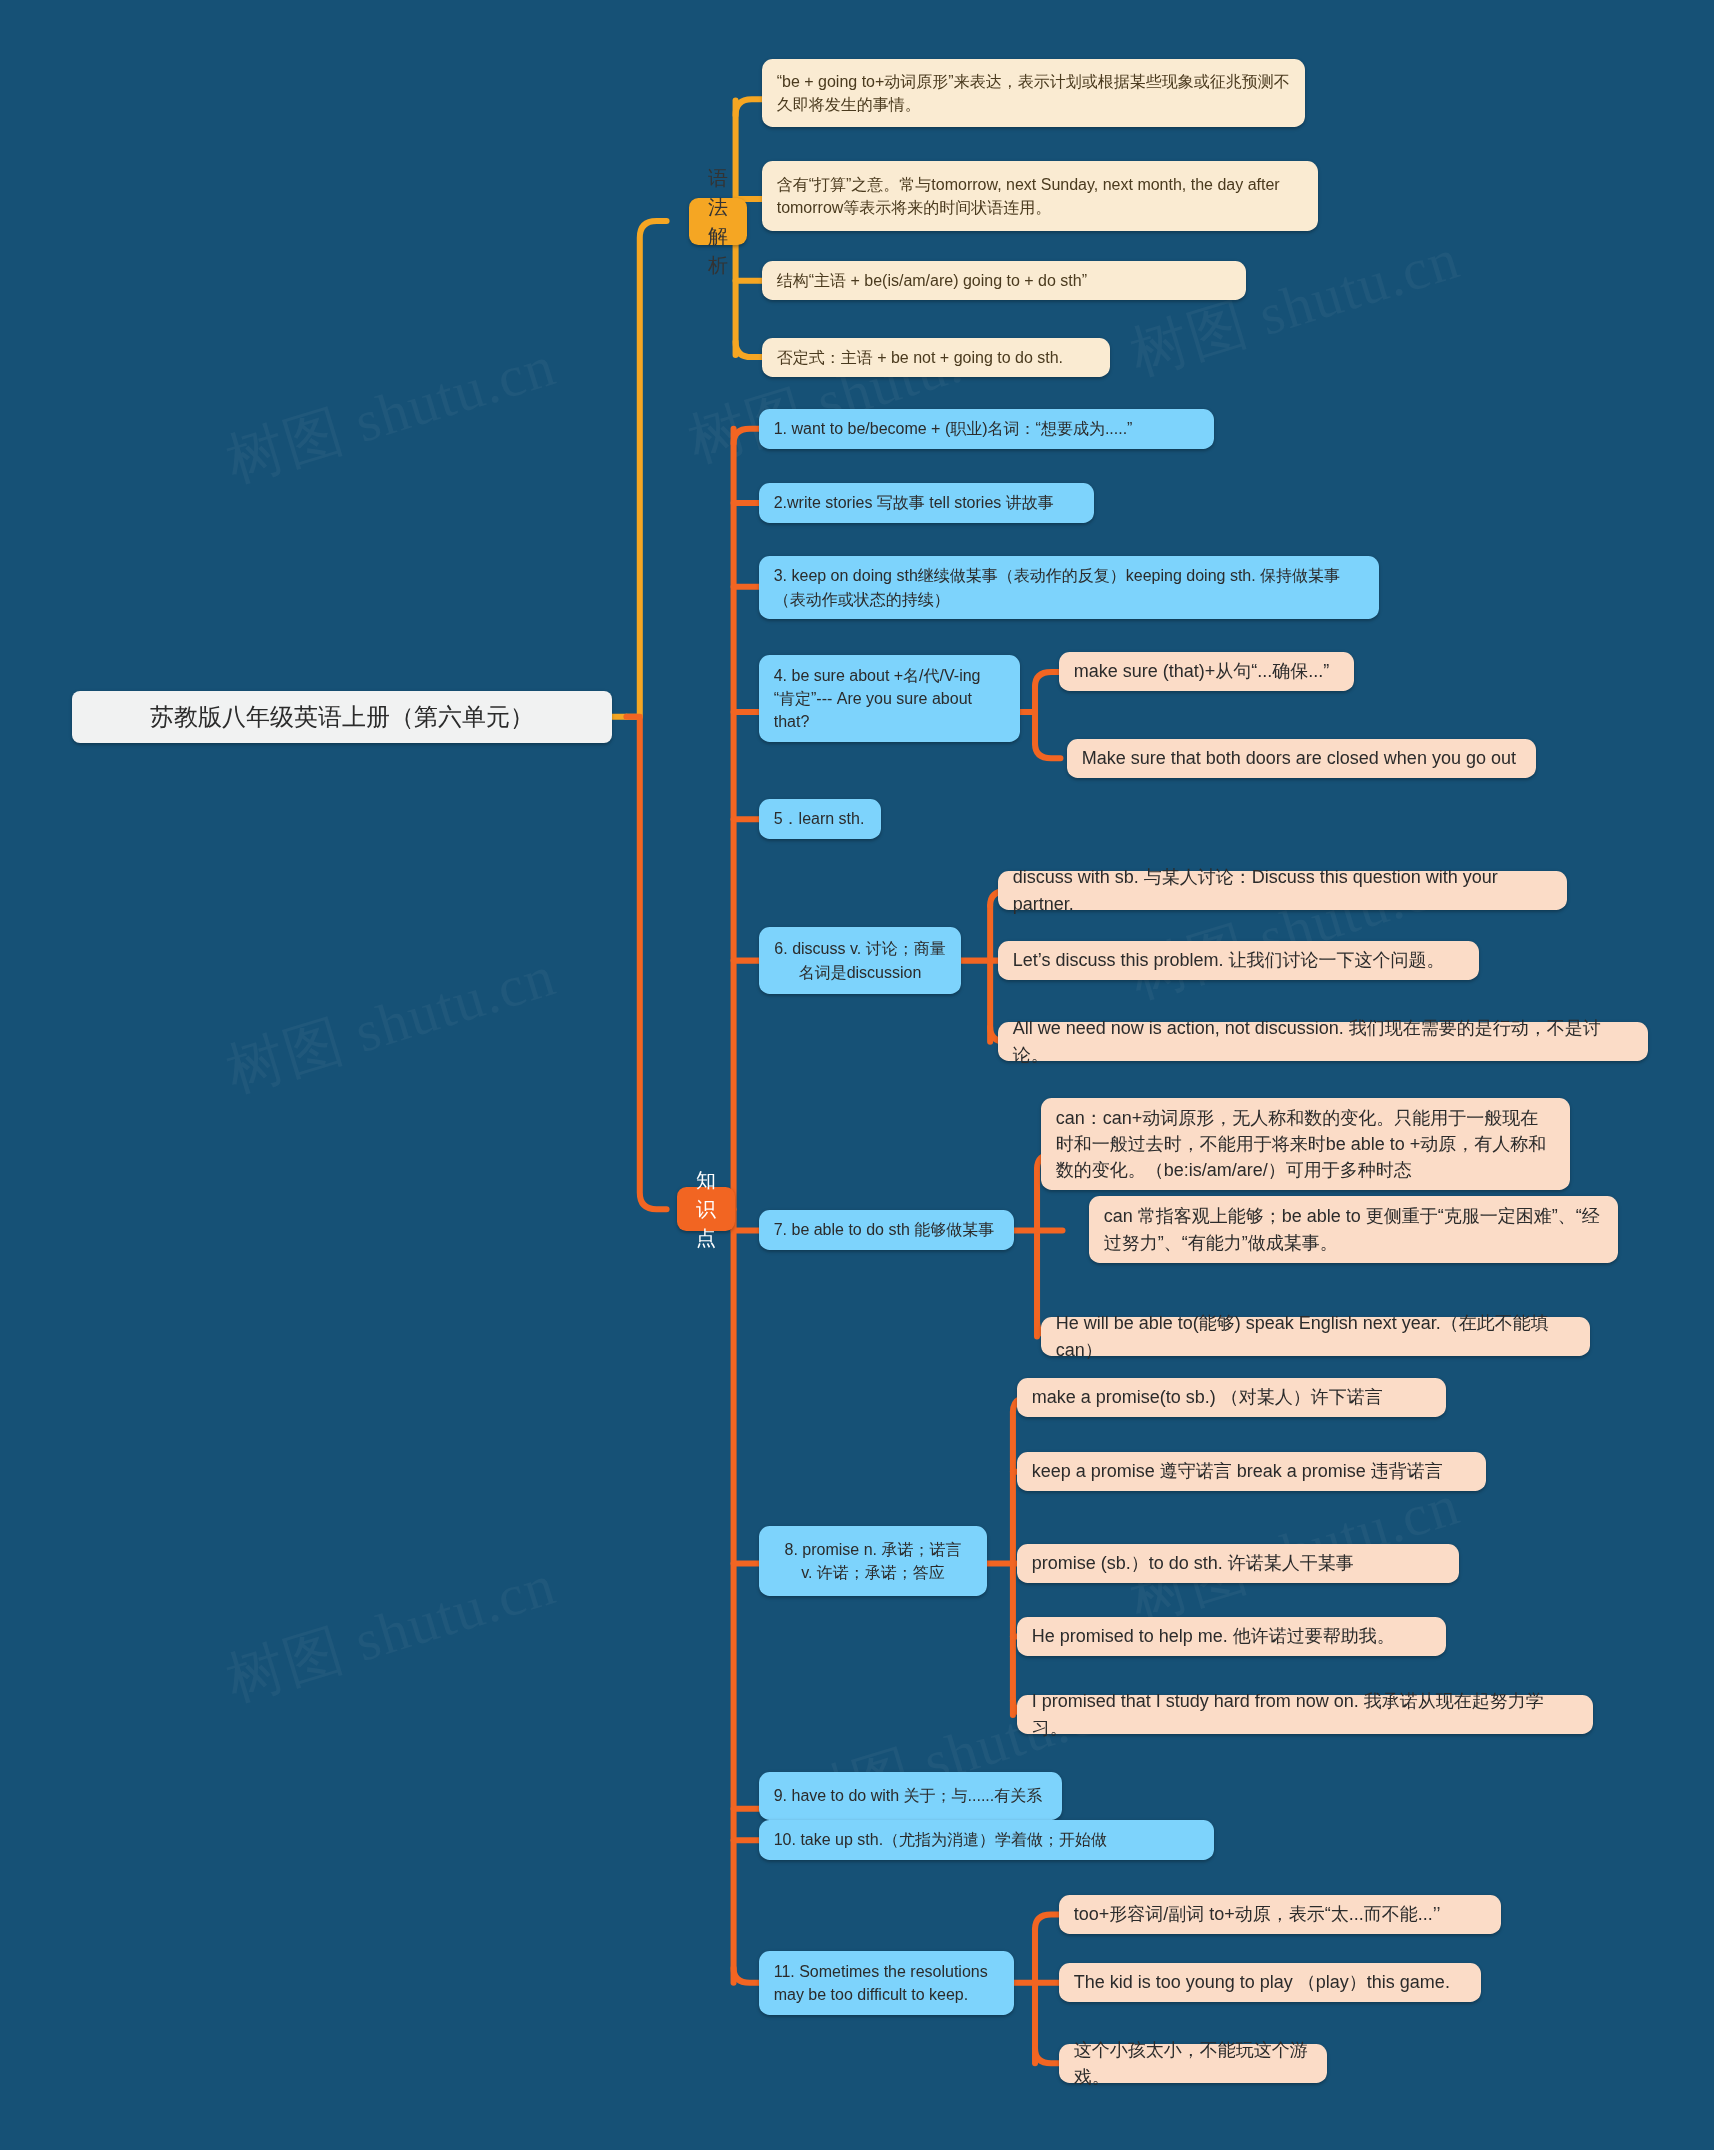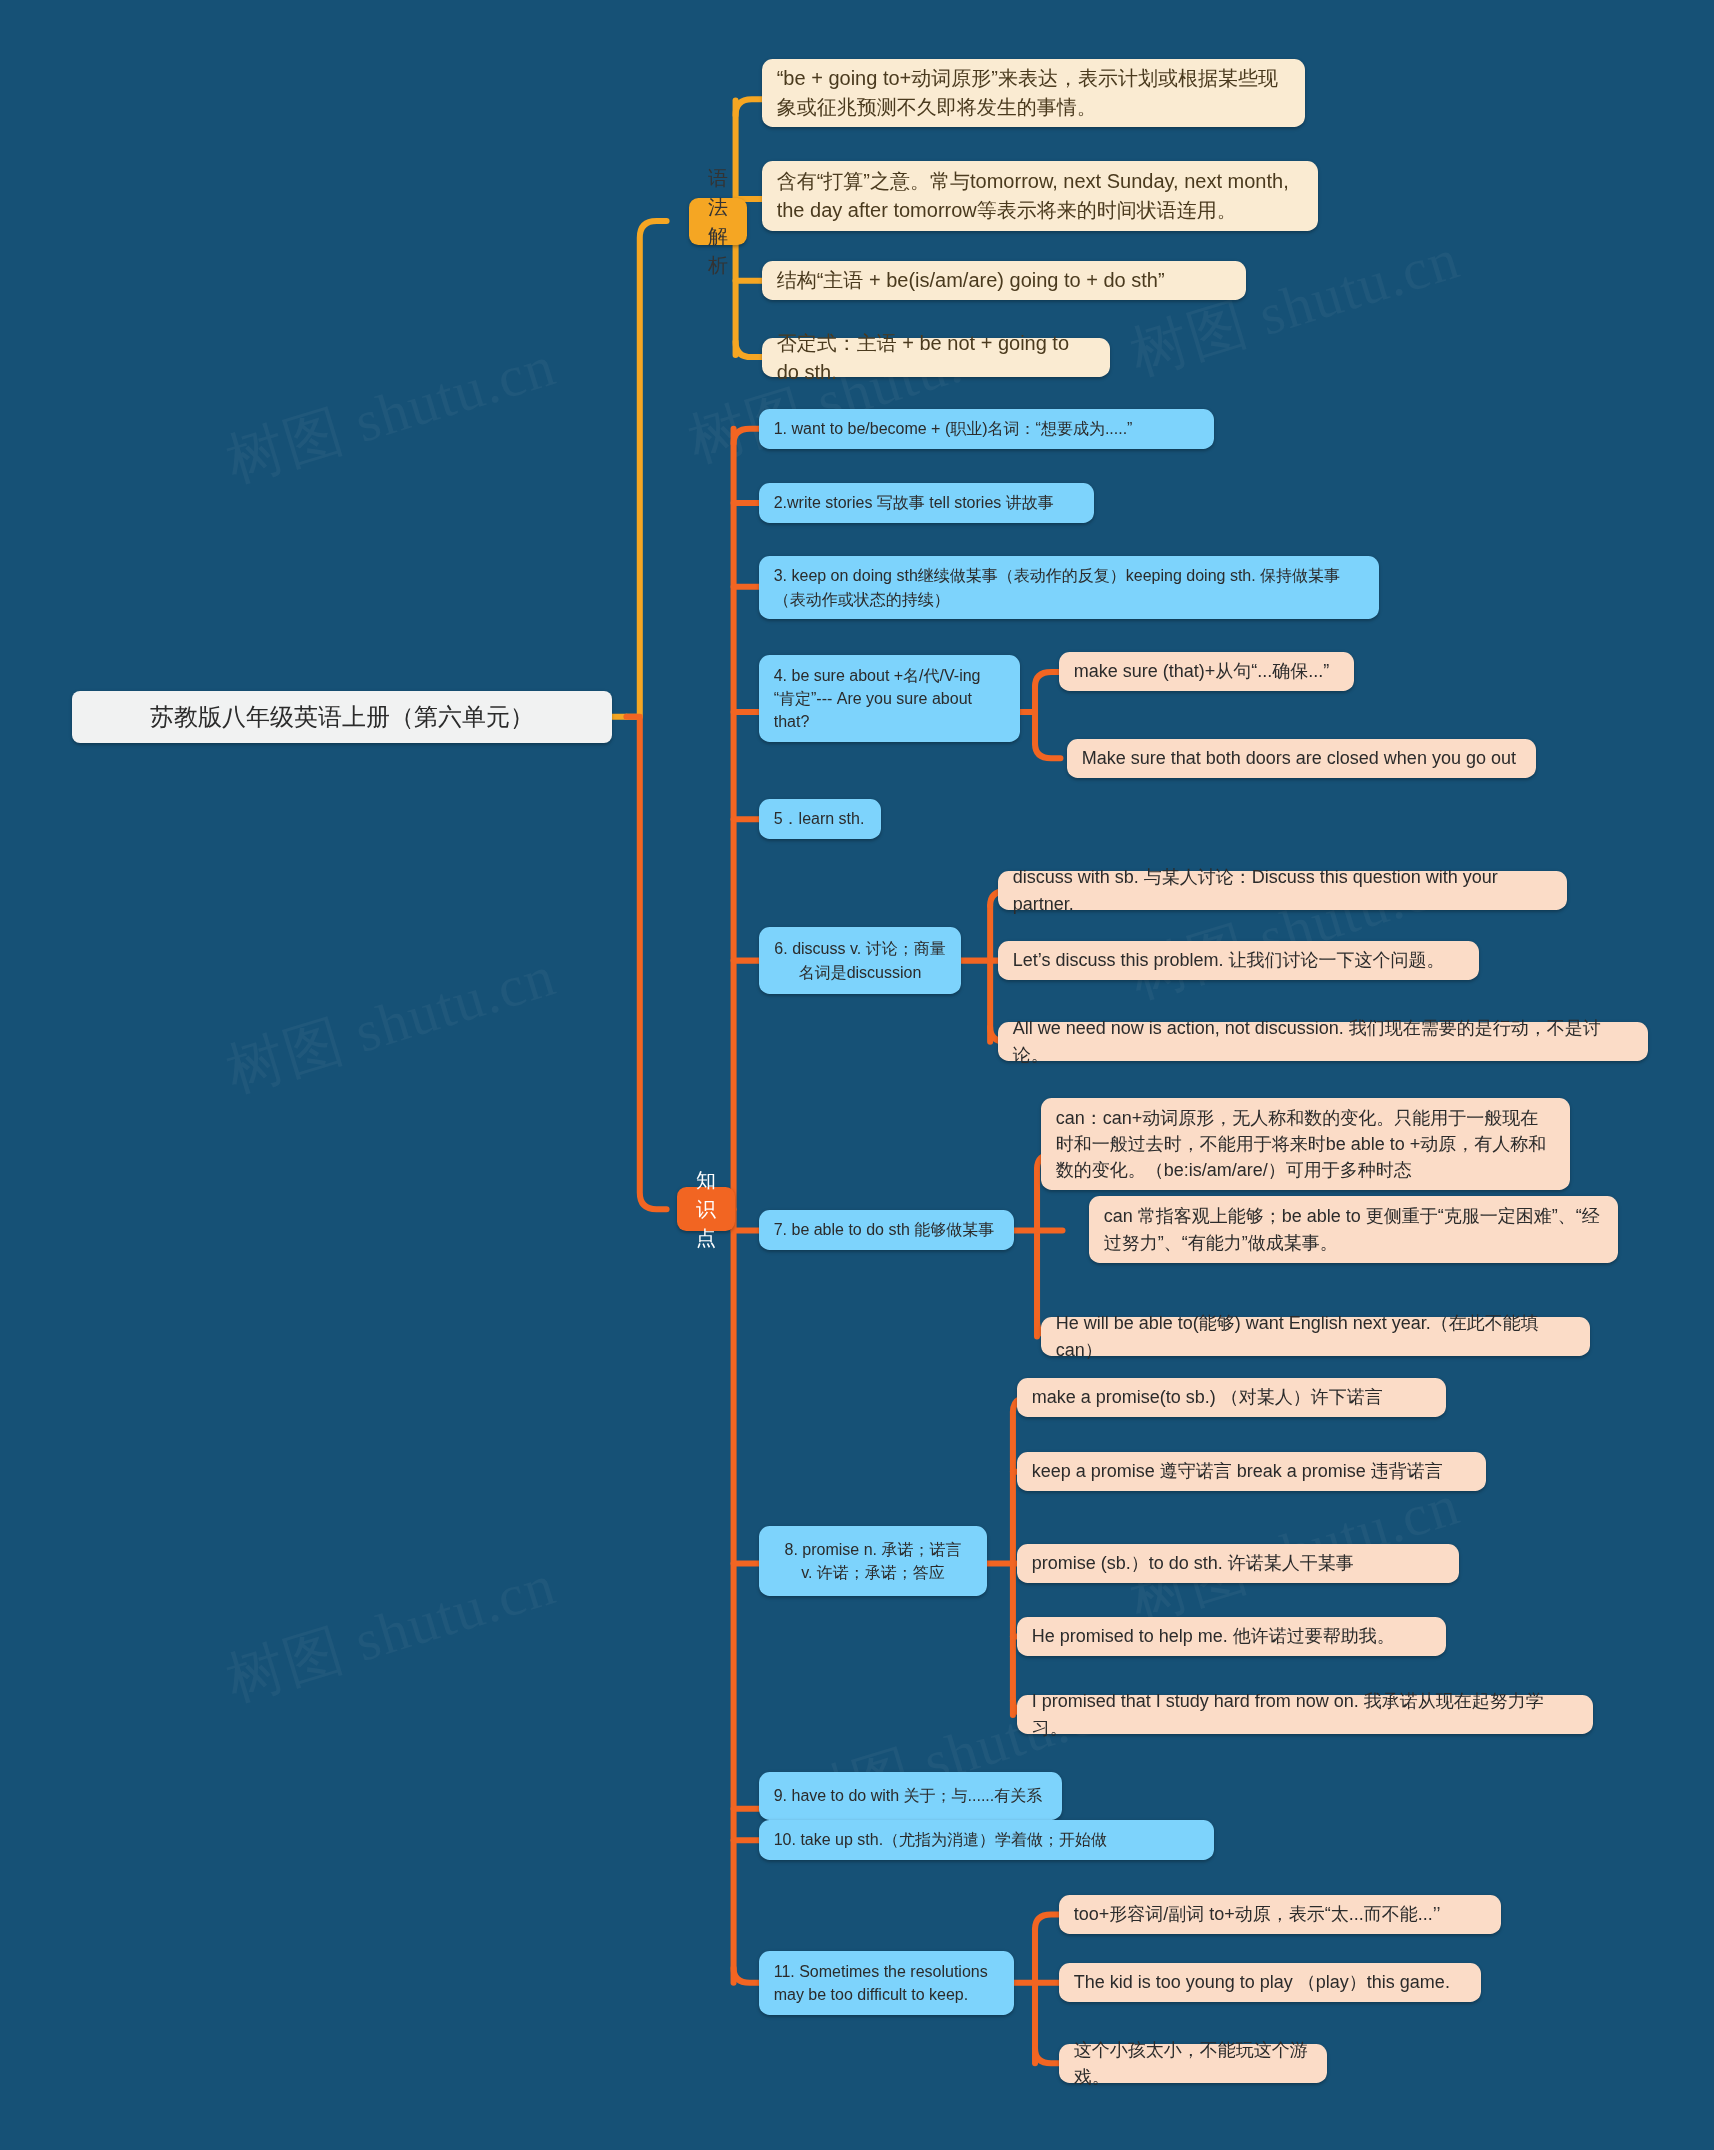--- a/index.html
+++ b/index.html
@@ -42,21 +42,21 @@
     border-radius:9.4px;
     justify-content:center;text-align:center;
     padding:6.7px 9.4px;
     margin-left:24px;
   }
   .branch.grammar{background:#F5A623;color:#333333;}
   .branch.knowledge{background:#F26522;color:#ffffff;}
 
   .gleaf{
     background:#FAEBD2;color:#4A3A1E;
-    font-size:20px;
+    font-size:16px;
     padding:10.7px 14.7px;
     border-radius:10.7px;
   }
   .kleaf{
     background:#7dd3fc;color:#2b2b2b;
     font-size:16px;
     padding:10px 14.7px;
     border-radius:10.7px;
   }
   .kleaf.center{justify-content:center;text-align:center;}
@@ -218,21 +218,21 @@
   <div class="node kleaf" style="left:759px;top:1210px;width:255px;height:40px;">
     <span>7. be able to do sth 能够做某事</span>
   </div>
   <div class="node ksub" style="left:1041px;top:1098px;width:529px;height:92px;">
     <span>can：can+动词原形，无人称和数的变化。只能用于一般现在时和一般过去时，不能用于将来时be  able to +动原，有人称和数的变化。（be:is/am/are/）可用于多种时态</span>
   </div>
   <div class="node ksub" style="left:1041px;top:1196px;width:529px;height:67px;margin-left:48px;">
     <span>can 常指客观上能够；be able to 更侧重于“克服一定困难”、“经过努力”、“有能力”做成某事。</span>
   </div>
   <div class="node ksub" style="left:1041px;top:1317px;width:549px;height:39px;">
-    <span>He will be able to(能够) want English next year.（在此不能填can）</span>
+    <span>He will be able to(能够) speak English next year.（在此不能填can）</span>
   </div>
 
   <div class="node kleaf center" style="left:759px;top:1526px;width:228px;height:70px;white-space:pre-line;">
     <span>8. promise    n. 承诺；诺言
 v. 许诺；承诺；答应</span>
   </div>
   <div class="node ksub" style="left:1017px;top:1378px;width:429px;height:39px;">
     <span>make a promise(to sb.)  （对某人）许下诺言</span>
   </div>
   <div class="node ksub" style="left:1017px;top:1452px;width:469px;height:39px;">

